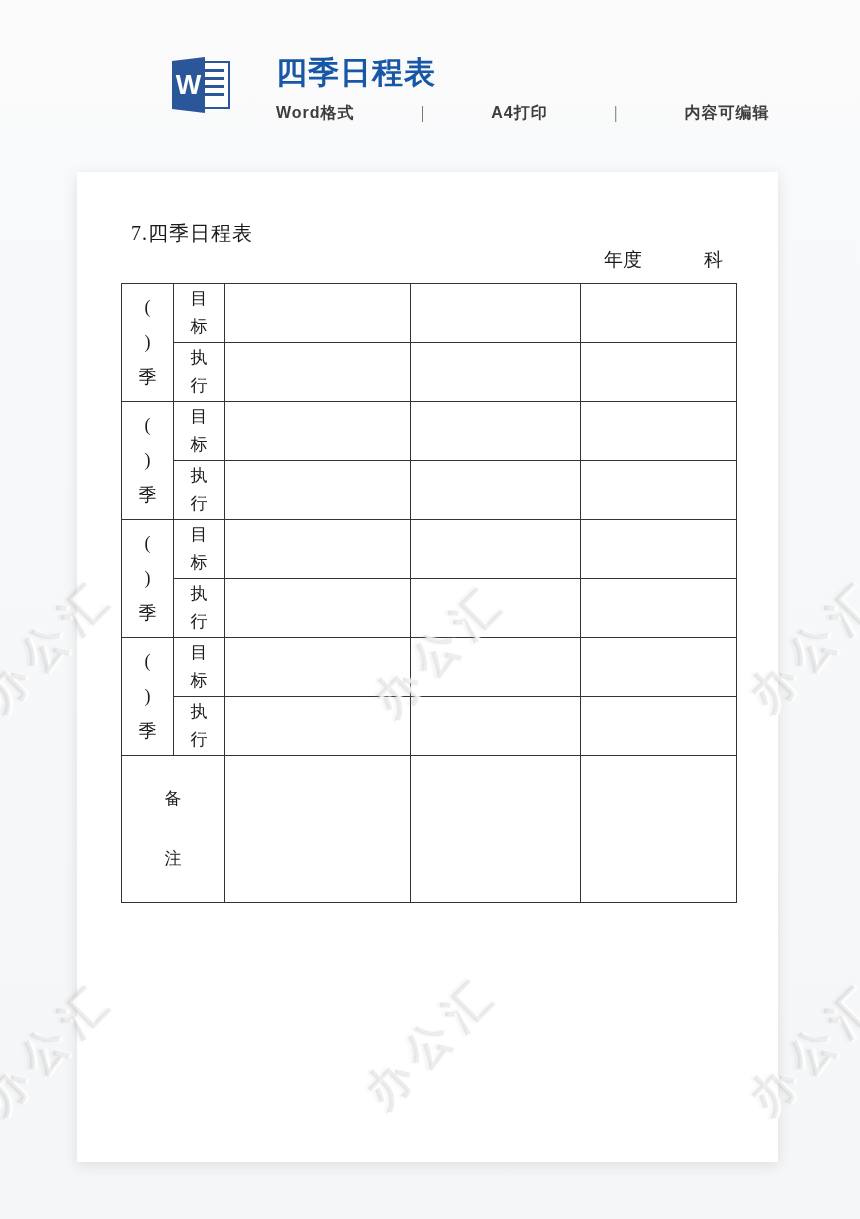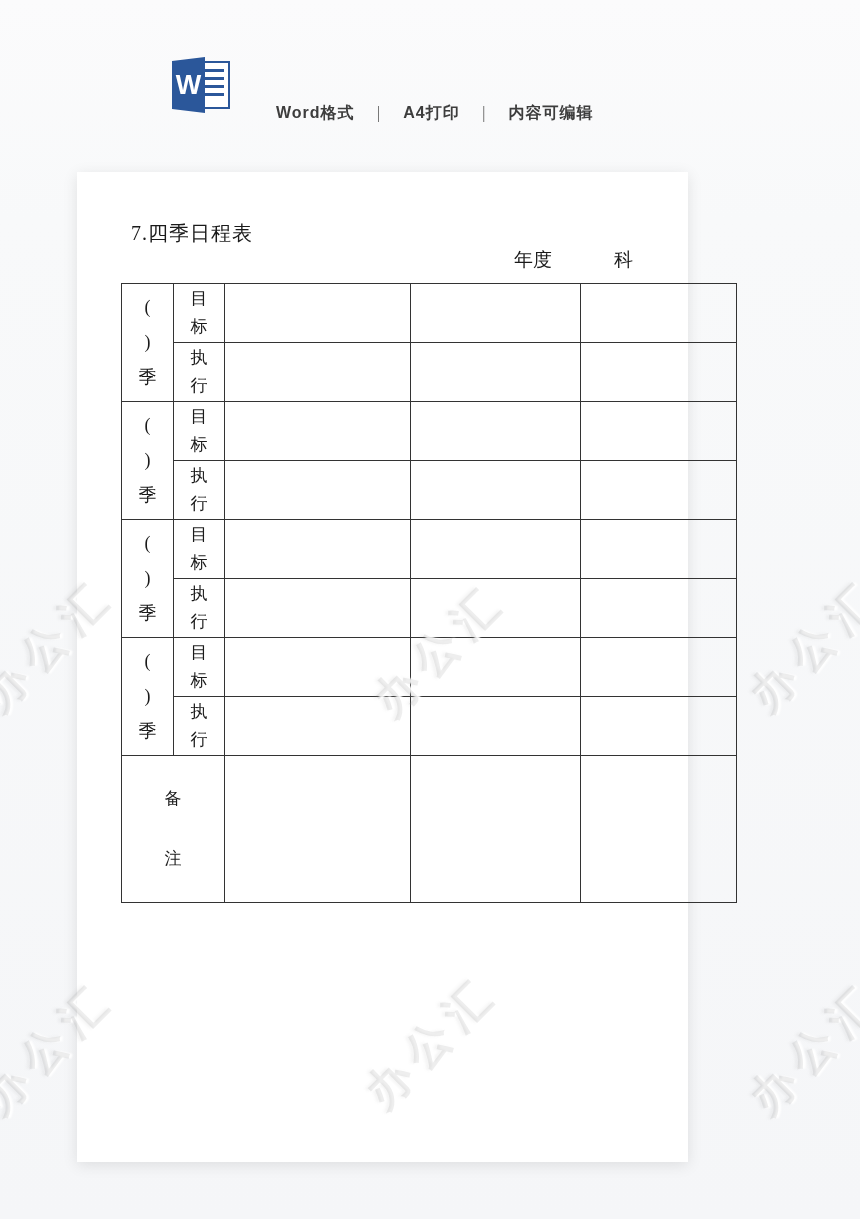--- a/index.html
+++ b/index.html
@@ -32,27 +32,27 @@
     font-family:"Liberation Sans",sans-serif;
   }
   .doc-title {
     position:absolute; left:276px; top:52px;
     font-size:31px; font-weight:700; color:#1757a6; letter-spacing:1px;
     text-decoration:none; cursor:pointer;
   }
   .doc-meta {
     position:absolute; left:276px; top:103px;
     font-size:16px; font-weight:700; color:#3d3d3d; letter-spacing:1px;
-    display:flex; align-items:center;
+    display:flex; align-items:center;gap:44px;
   }
   .doc-meta .sep { color:#757575; margin:0 16px; font-weight:400; }
 
   
   .page {
-    position:absolute; left:77px; top:172px; width:611px; height:990px;
+    position:absolute; left:77px; top:172px; width:701px; height:990px;
     background:#ffffff; box-shadow:0 3px 14px rgba(0,0,0,0.10);
     font-family:"Liberation Serif","DejaVu Serif",serif; color:#1a1a1a;
   }
   .sheet-heading {
     position:absolute; left:54px; top:48px;
     font-size:20px; line-height:26px; letter-spacing:1px;
   }
   .year-line {
     position:absolute; top:76px; right:55px;
     display:flex; gap:62px; font-size:19px; line-height:24px;
@@ -101,20 +101,21 @@
 
   <div class="site-header">
     <div class="word-icon">
       <div class="doc-part">
         <div class="doc-lines"></div>
       </div>
       <div class="cover-part">
         <span>W</span>
       </div>
     </div>
+    <div class="doc-title">四季日程表</div>
     <div class="doc-meta">
       <span>Word格式</span>
       <span class="sep">｜</span>
       <span>A4打印</span>
       <span class="sep">｜</span>
       <span>内容可编辑</span>
     </div>
   </div>
 
   <div class="page">

